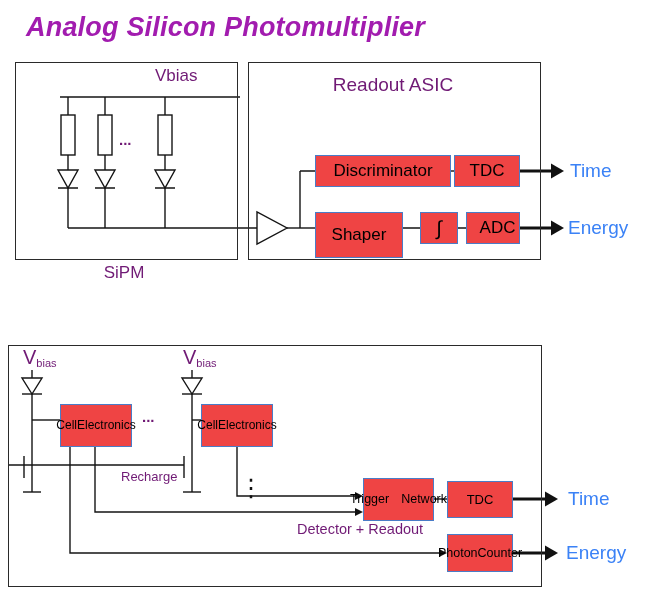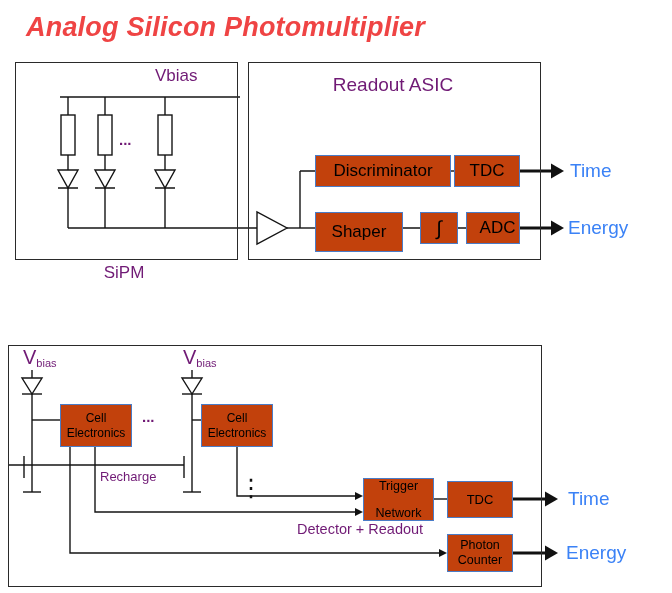--- a/index.html
+++ b/index.html
@@ -2,29 +2,29 @@
 <html><head>
 <meta charset="utf-8">
 <style>
   html,body { margin:0; padding:0; background:#ffffff; }
   .canvas {
     position:relative; width:672px; height:593px; background:#ffffff;
     font-family:"Liberation Sans", sans-serif; color:#111; overflow:hidden;
   }
   .section-title {
     position:absolute; font-size:27px; font-weight:bold; font-style:italic;
-    color:#ef4444; letter-spacing:0.2px; white-space:nowrap;
+    color:#a21caf; letter-spacing:0.2px; white-space:nowrap;
   }
   .frame { position:absolute; border:1.4px solid #2a2a2a; background:transparent; }
   .block {
-    position:absolute; background:#c2410c; border:1.6px solid #4a7cc7;
+    position:absolute; background:#ef4444; border:1.6px solid #4a7cc7;
     display:flex; align-items:center; justify-content:center; text-align:center;
     color:#000; box-sizing:border-box;
   }
-  .block.two-line { flex-direction:column; line-height:1.2; }
+  .block.two-line { flex-direction:row; line-height:1.2; }
   .lbl { position:absolute; white-space:nowrap; color:#701a75; }
   .out-lbl { position:absolute; font-size:19px; color:#3b82f6; white-space:nowrap; }
   svg { position:absolute; left:0; top:0; }
   .vdots { position:absolute; font-size:24px; line-height:0.85; color:#111; }
 </style>
 </head>
 <body>
 
 <div class="canvas">
 
@@ -104,21 +104,21 @@
   <div class="frame" style="left:15px; top:62px; width:221px; height:196px;"></div>
   <div class="lbl" style="left:155px; top:66px; font-size:17px;">Vbias</div>
   <div class="lbl" style="left:119px; top:131px; font-size:15px; font-weight:bold;">...</div>
   <div class="lbl" style="left:94px; top:263px; width:60px; text-align:center; font-size:17px;">SiPM</div>
 
   <div class="frame" style="left:248px; top:62px; width:291px; height:196px;"></div>
   <div class="lbl" style="left:298px; top:74px; width:190px; text-align:center; font-size:19px;">Readout ASIC</div>
 
   <div class="block" style="left:315px; top:155px; width:136px; height:32px; font-size:17px;">Discriminator</div>
   <div class="block" style="left:454px; top:155px; width:66px; height:32px; font-size:17px;">TDC</div>
-  <div class="block" style="left:315px; top:212px; width:88px; height:40px; font-size:17px;">Shaper</div>
+  <div class="block" style="left:315px; top:212px; width:88px; height:46px; font-size:17px;">Shaper</div>
   <div class="block" style="left:420px; top:212px; width:38px; height:32px; font-size:20px;">∫</div>
   <div class="block" style="left:466px; top:212px; width:54px; height:32px; font-size:17px;padding-left:9px;">ADC</div>
 
   <div class="out-lbl" style="left:570px; top:160px;">Time</div>
   <div class="out-lbl" style="left:568px; top:217px;">Energy</div>
 
 
   <div class="frame" style="left:8px; top:345px; width:532px; height:240px;"></div>
 
   <div class="lbl" style="left:23px; top:346px;">
@@ -131,21 +131,21 @@
   <div class="block two-line" style="left:60px; top:404px; width:72px; height:43px; font-size:12px;">
     <span>Cell</span>
     <span>Electronics</span>
   </div>
   <div class="lbl" style="left:142px; top:408px; font-size:15px; font-weight:bold;">...</div>
   <div class="block two-line" style="left:201px; top:404px; width:72px; height:43px; font-size:12px;">
     <span>Cell</span>
     <span>Electronics</span>
   </div>
 
-  <div class="lbl" style="left:100px; top:469px; font-size:13px;">Recharge</div>
+  <div class="lbl" style="left:121px; top:469px; font-size:13px;">Recharge</div>
 
   <div class="vdots" style="left:239px; top:478px;">⋮</div>
 
   <div class="block two-line" style="left:363px; top:478px; width:71px; height:43px; font-size:12.5px;gap:12px;">
     <span>Trigger</span>
     <span>Network</span>
   </div>
   <div class="block" style="left:447px; top:481px; width:66px; height:37px; font-size:13px;">TDC</div>
 
   <div class="lbl" style="left:297px; top:521px; font-size:14.5px;text-align:right;">Detector + Readout</div>

